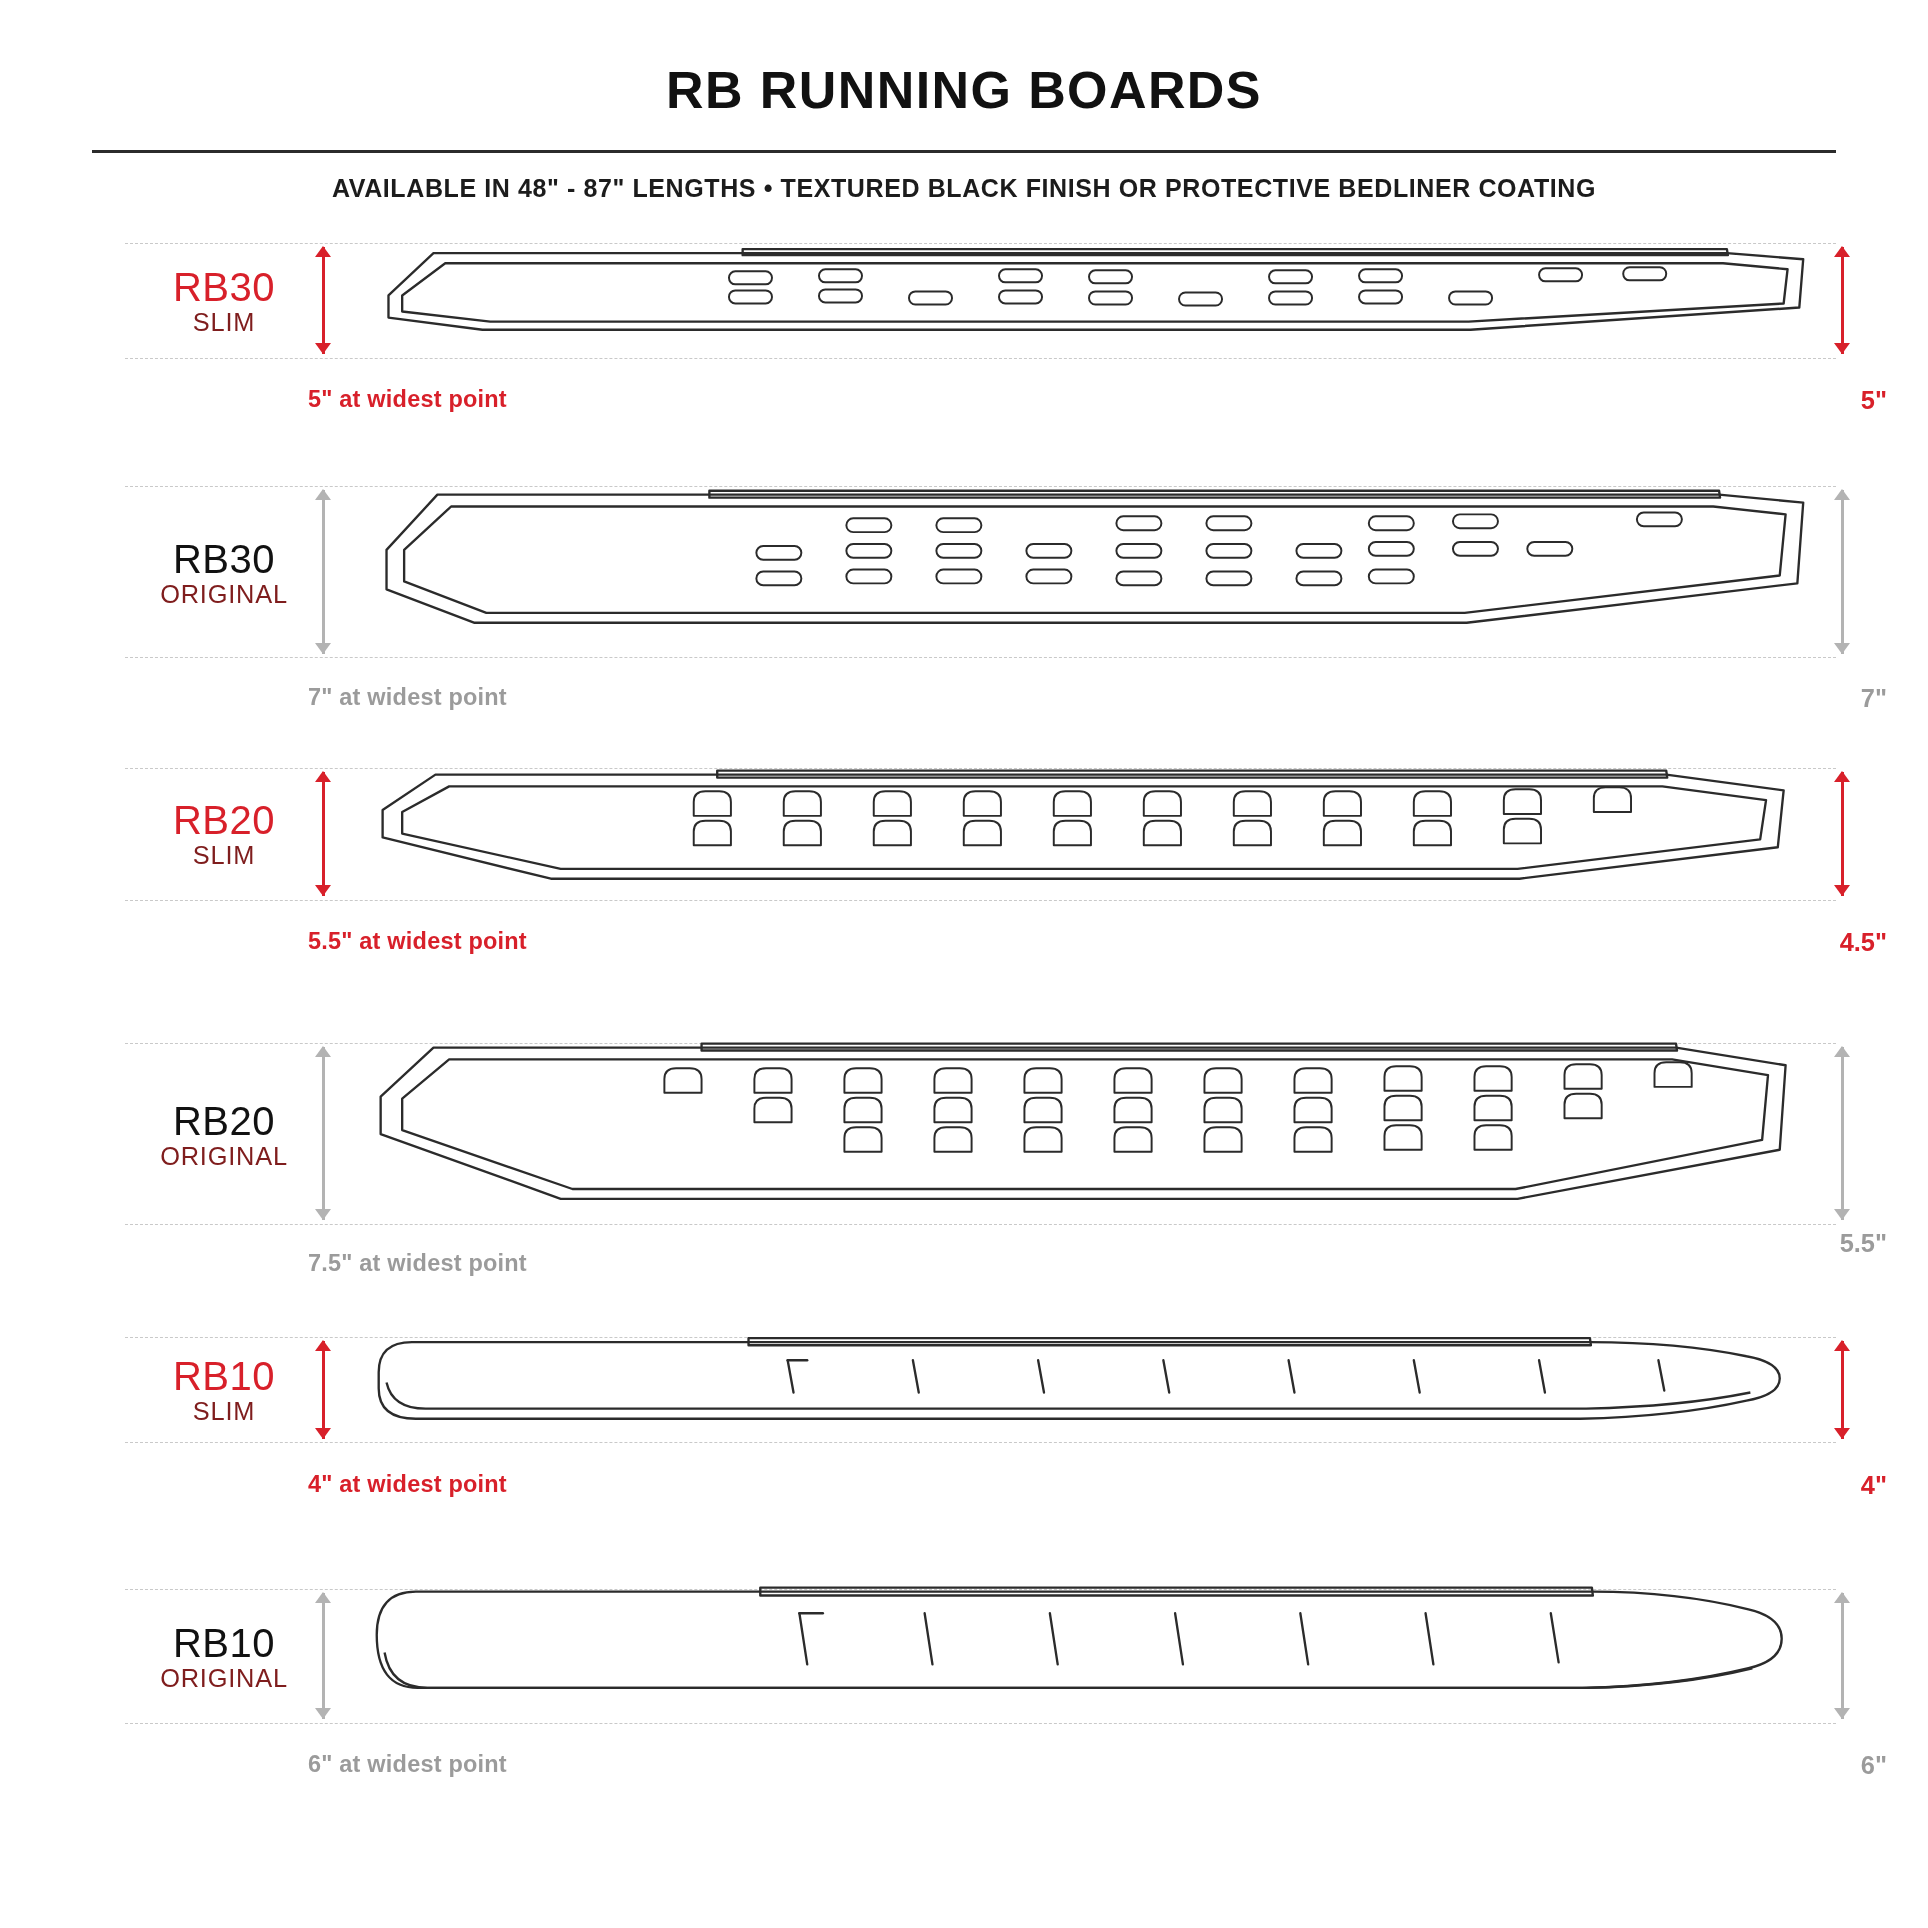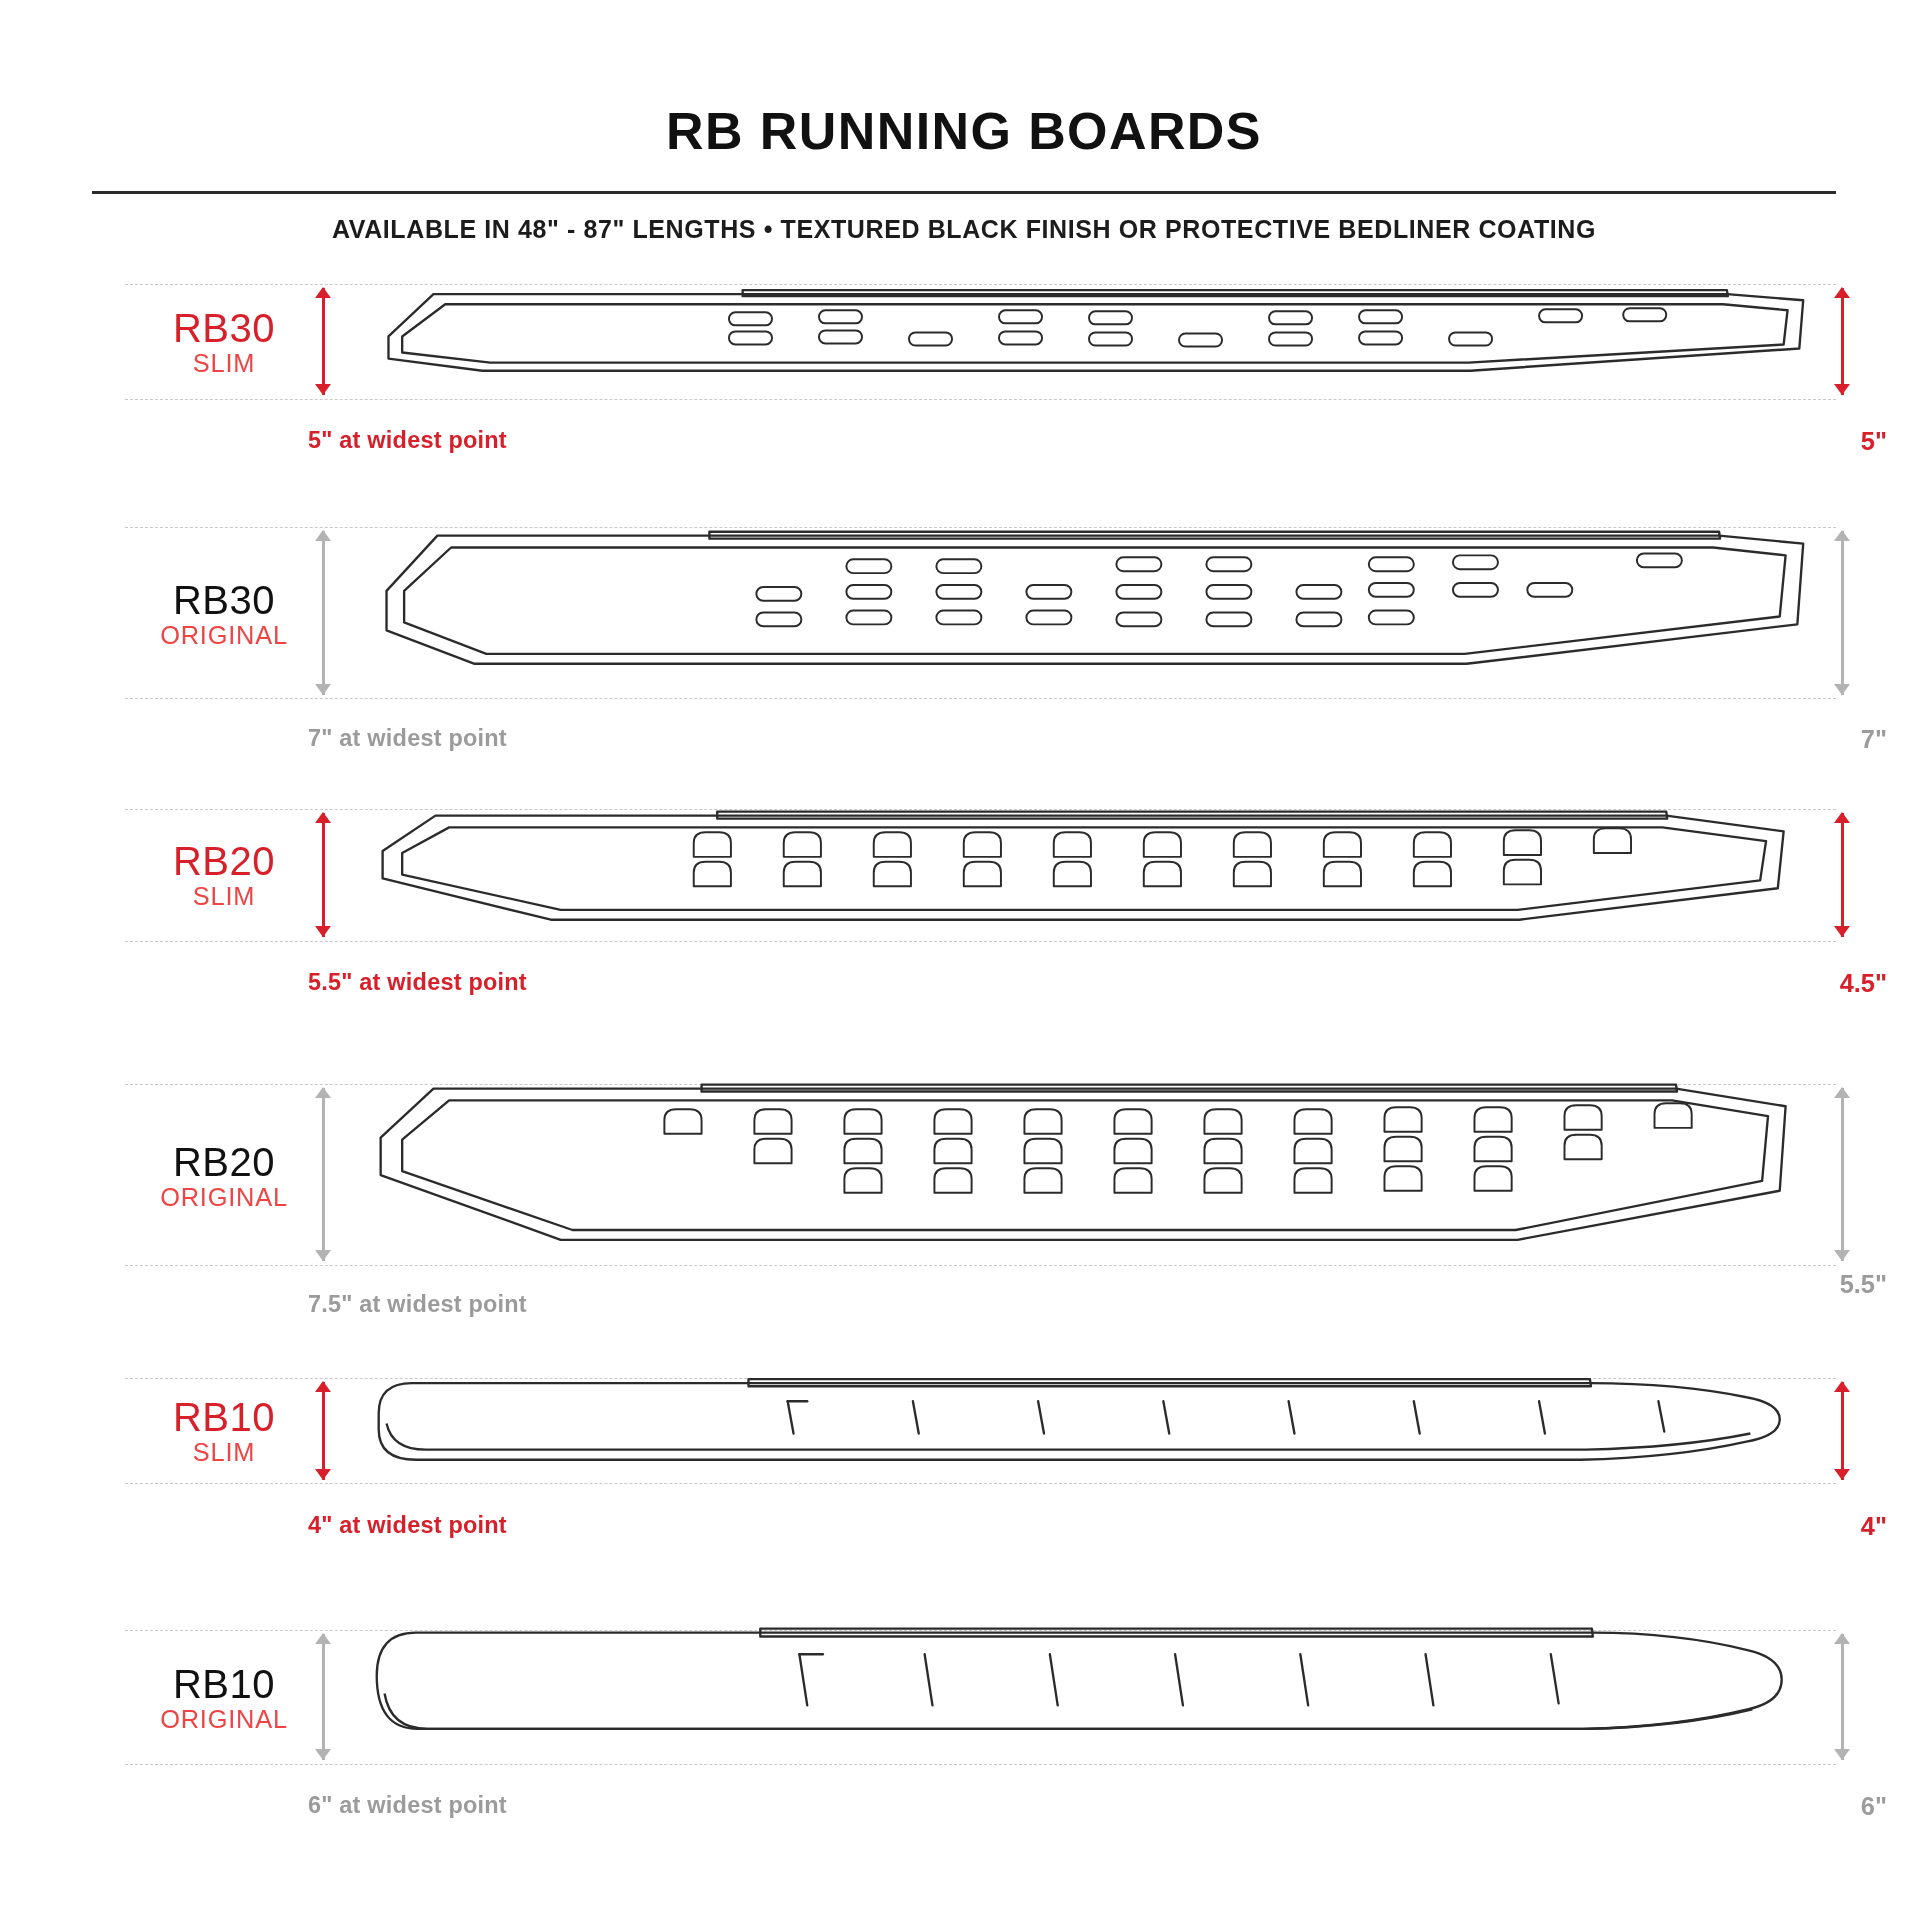--- a/index.html
+++ b/index.html
@@ -17,21 +17,21 @@
   .page {
     position: relative;
     width: 1928px;
     height: 1928px;
     box-sizing: border-box;
     padding: 0 26px;
   }
 
   
   .header {
-    padding-top: 105px;
+    padding-top: 64px;
     text-align: center;
   }
   .title {
     font-size: 52px;
     font-weight: bold;
     letter-spacing: 1.4px;
     color: #111111;
     margin: 0;
     line-height: 1;
   }
@@ -69,21 +69,21 @@
     font-size: 40px;
     font-weight: normal;
     line-height: 1.02;
     letter-spacing: 0.5px;
   }
   .label-variant {
     font-size: 25.4px;
     font-weight: normal;
     letter-spacing: 0.8px;
     line-height: 1.15;
-    color: #ef4444;
+    color: #7f1d1d;
   }
   .red { color: #d8202a; }
   .blk { color: #111111; }
 
   .dash {
     position: absolute;
     left: 99px;
     right: 66px;
     border-top: 1.9px dashed #c9c9c9;
     height: 0;

